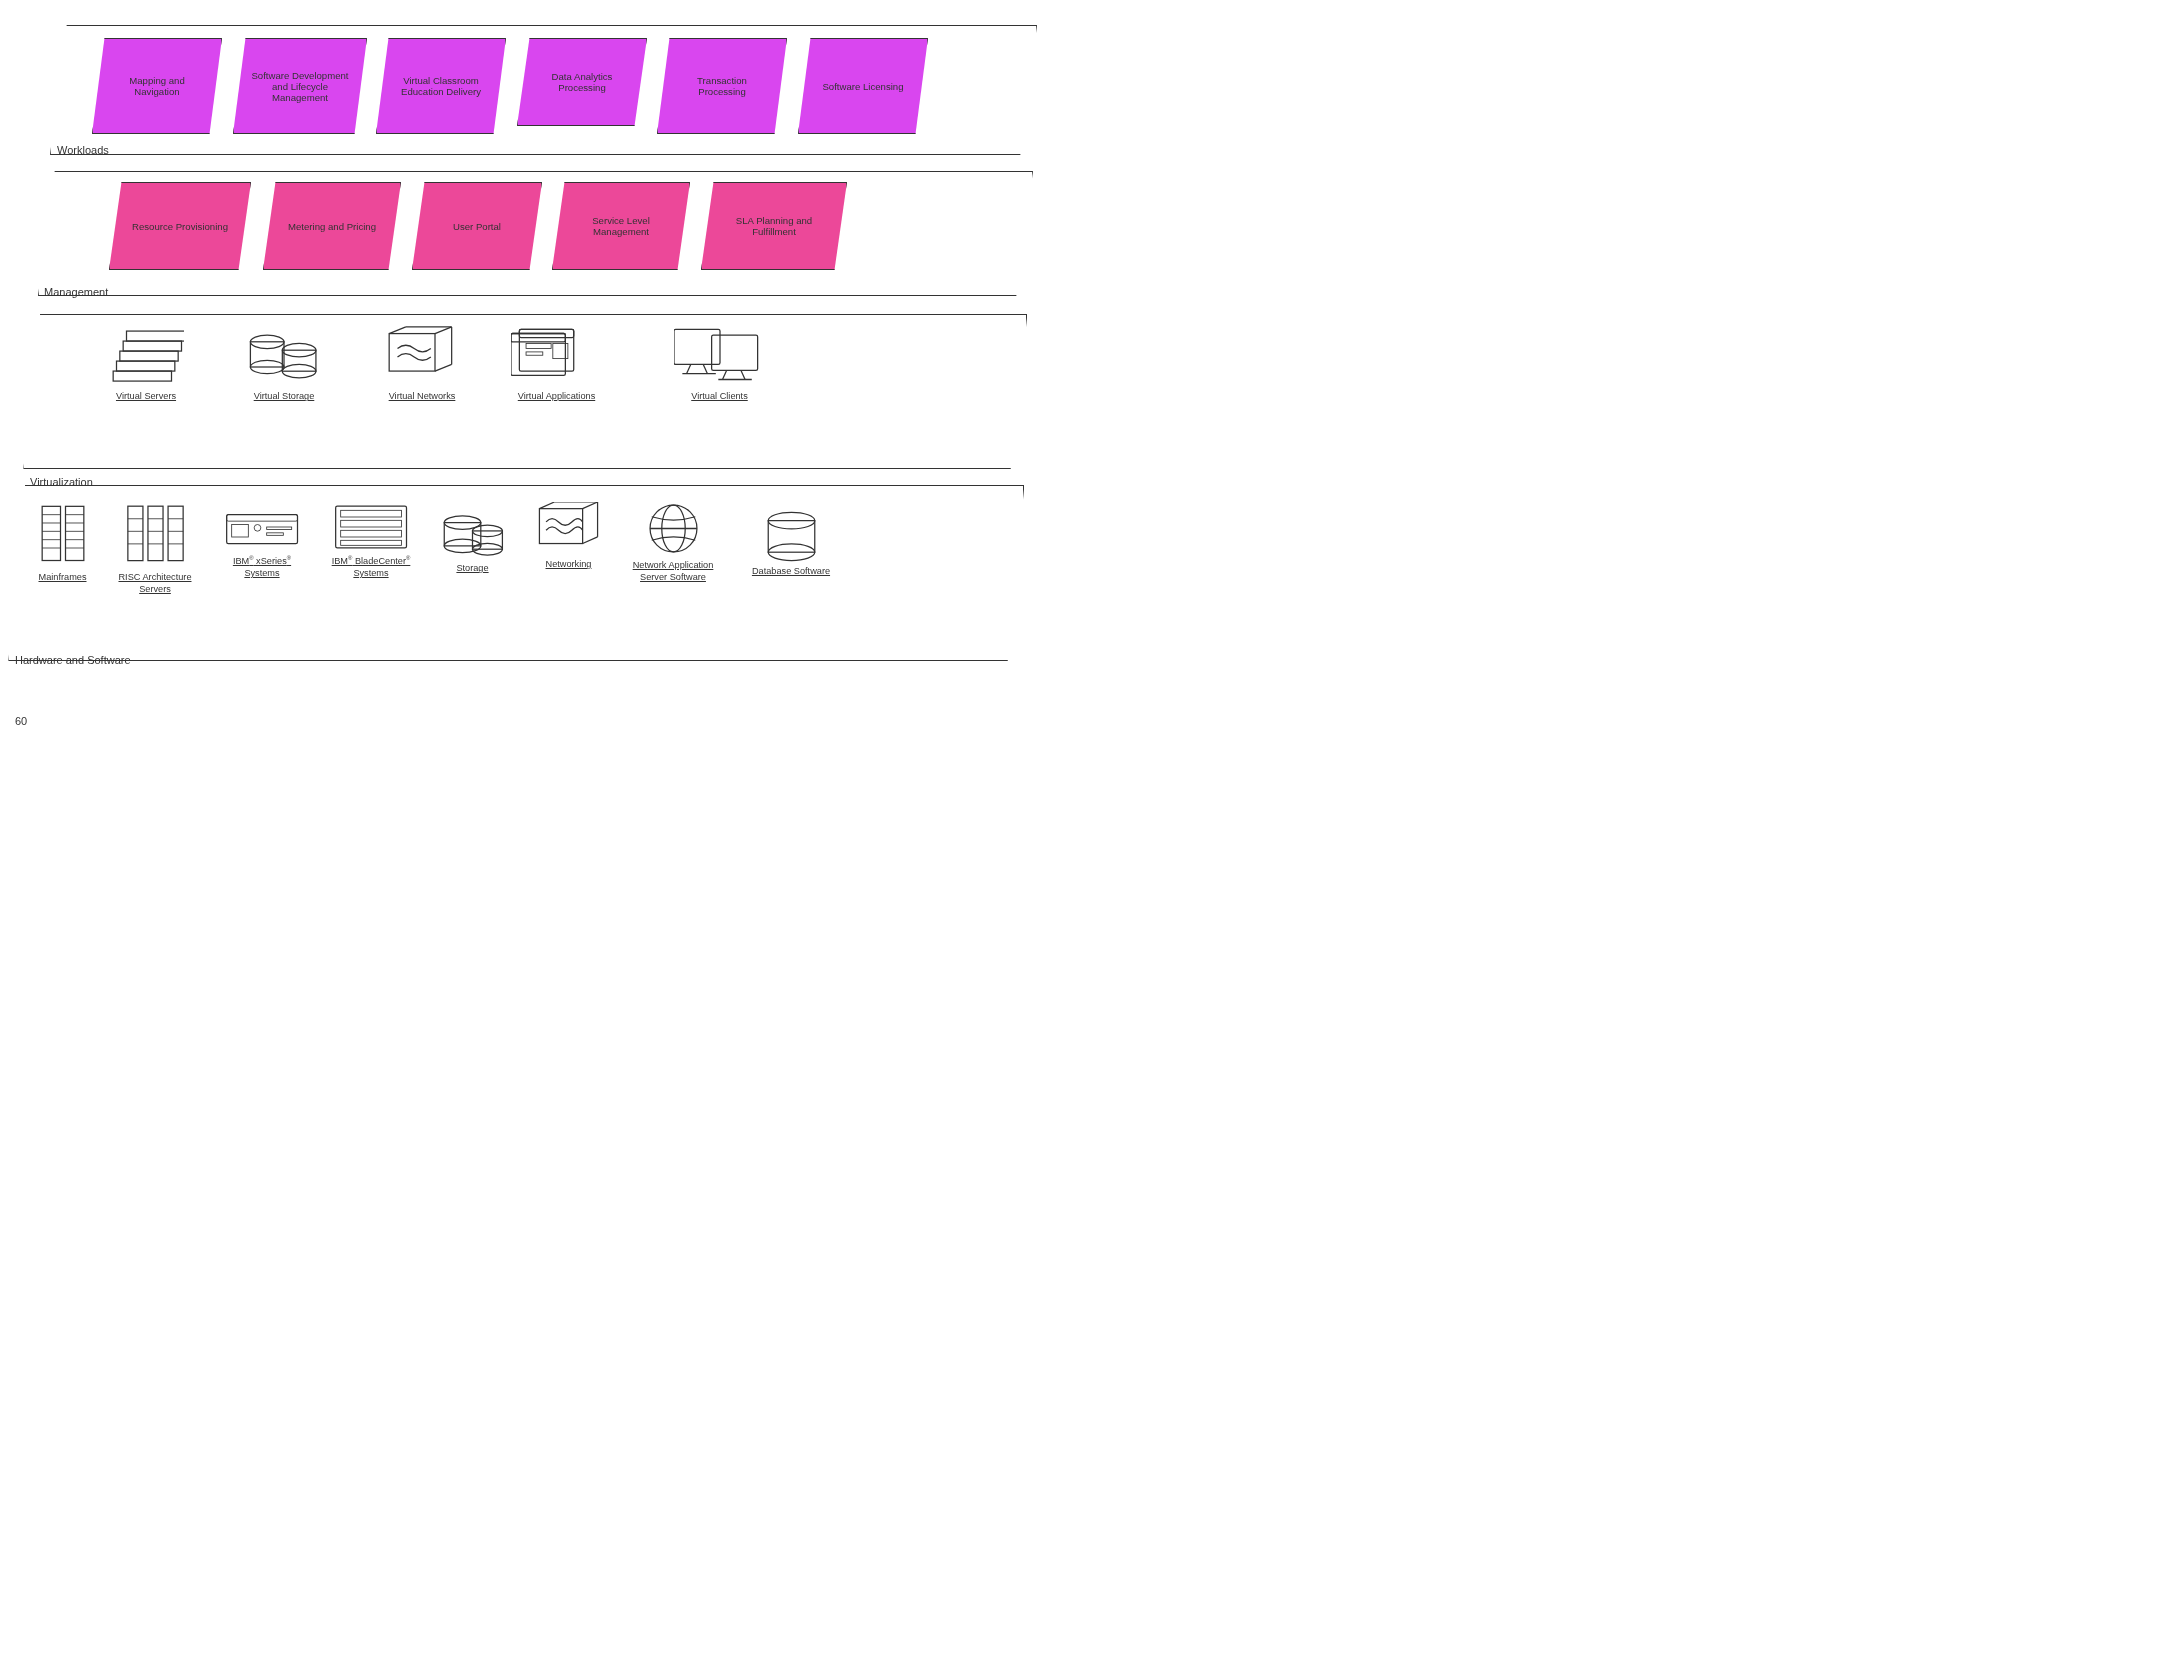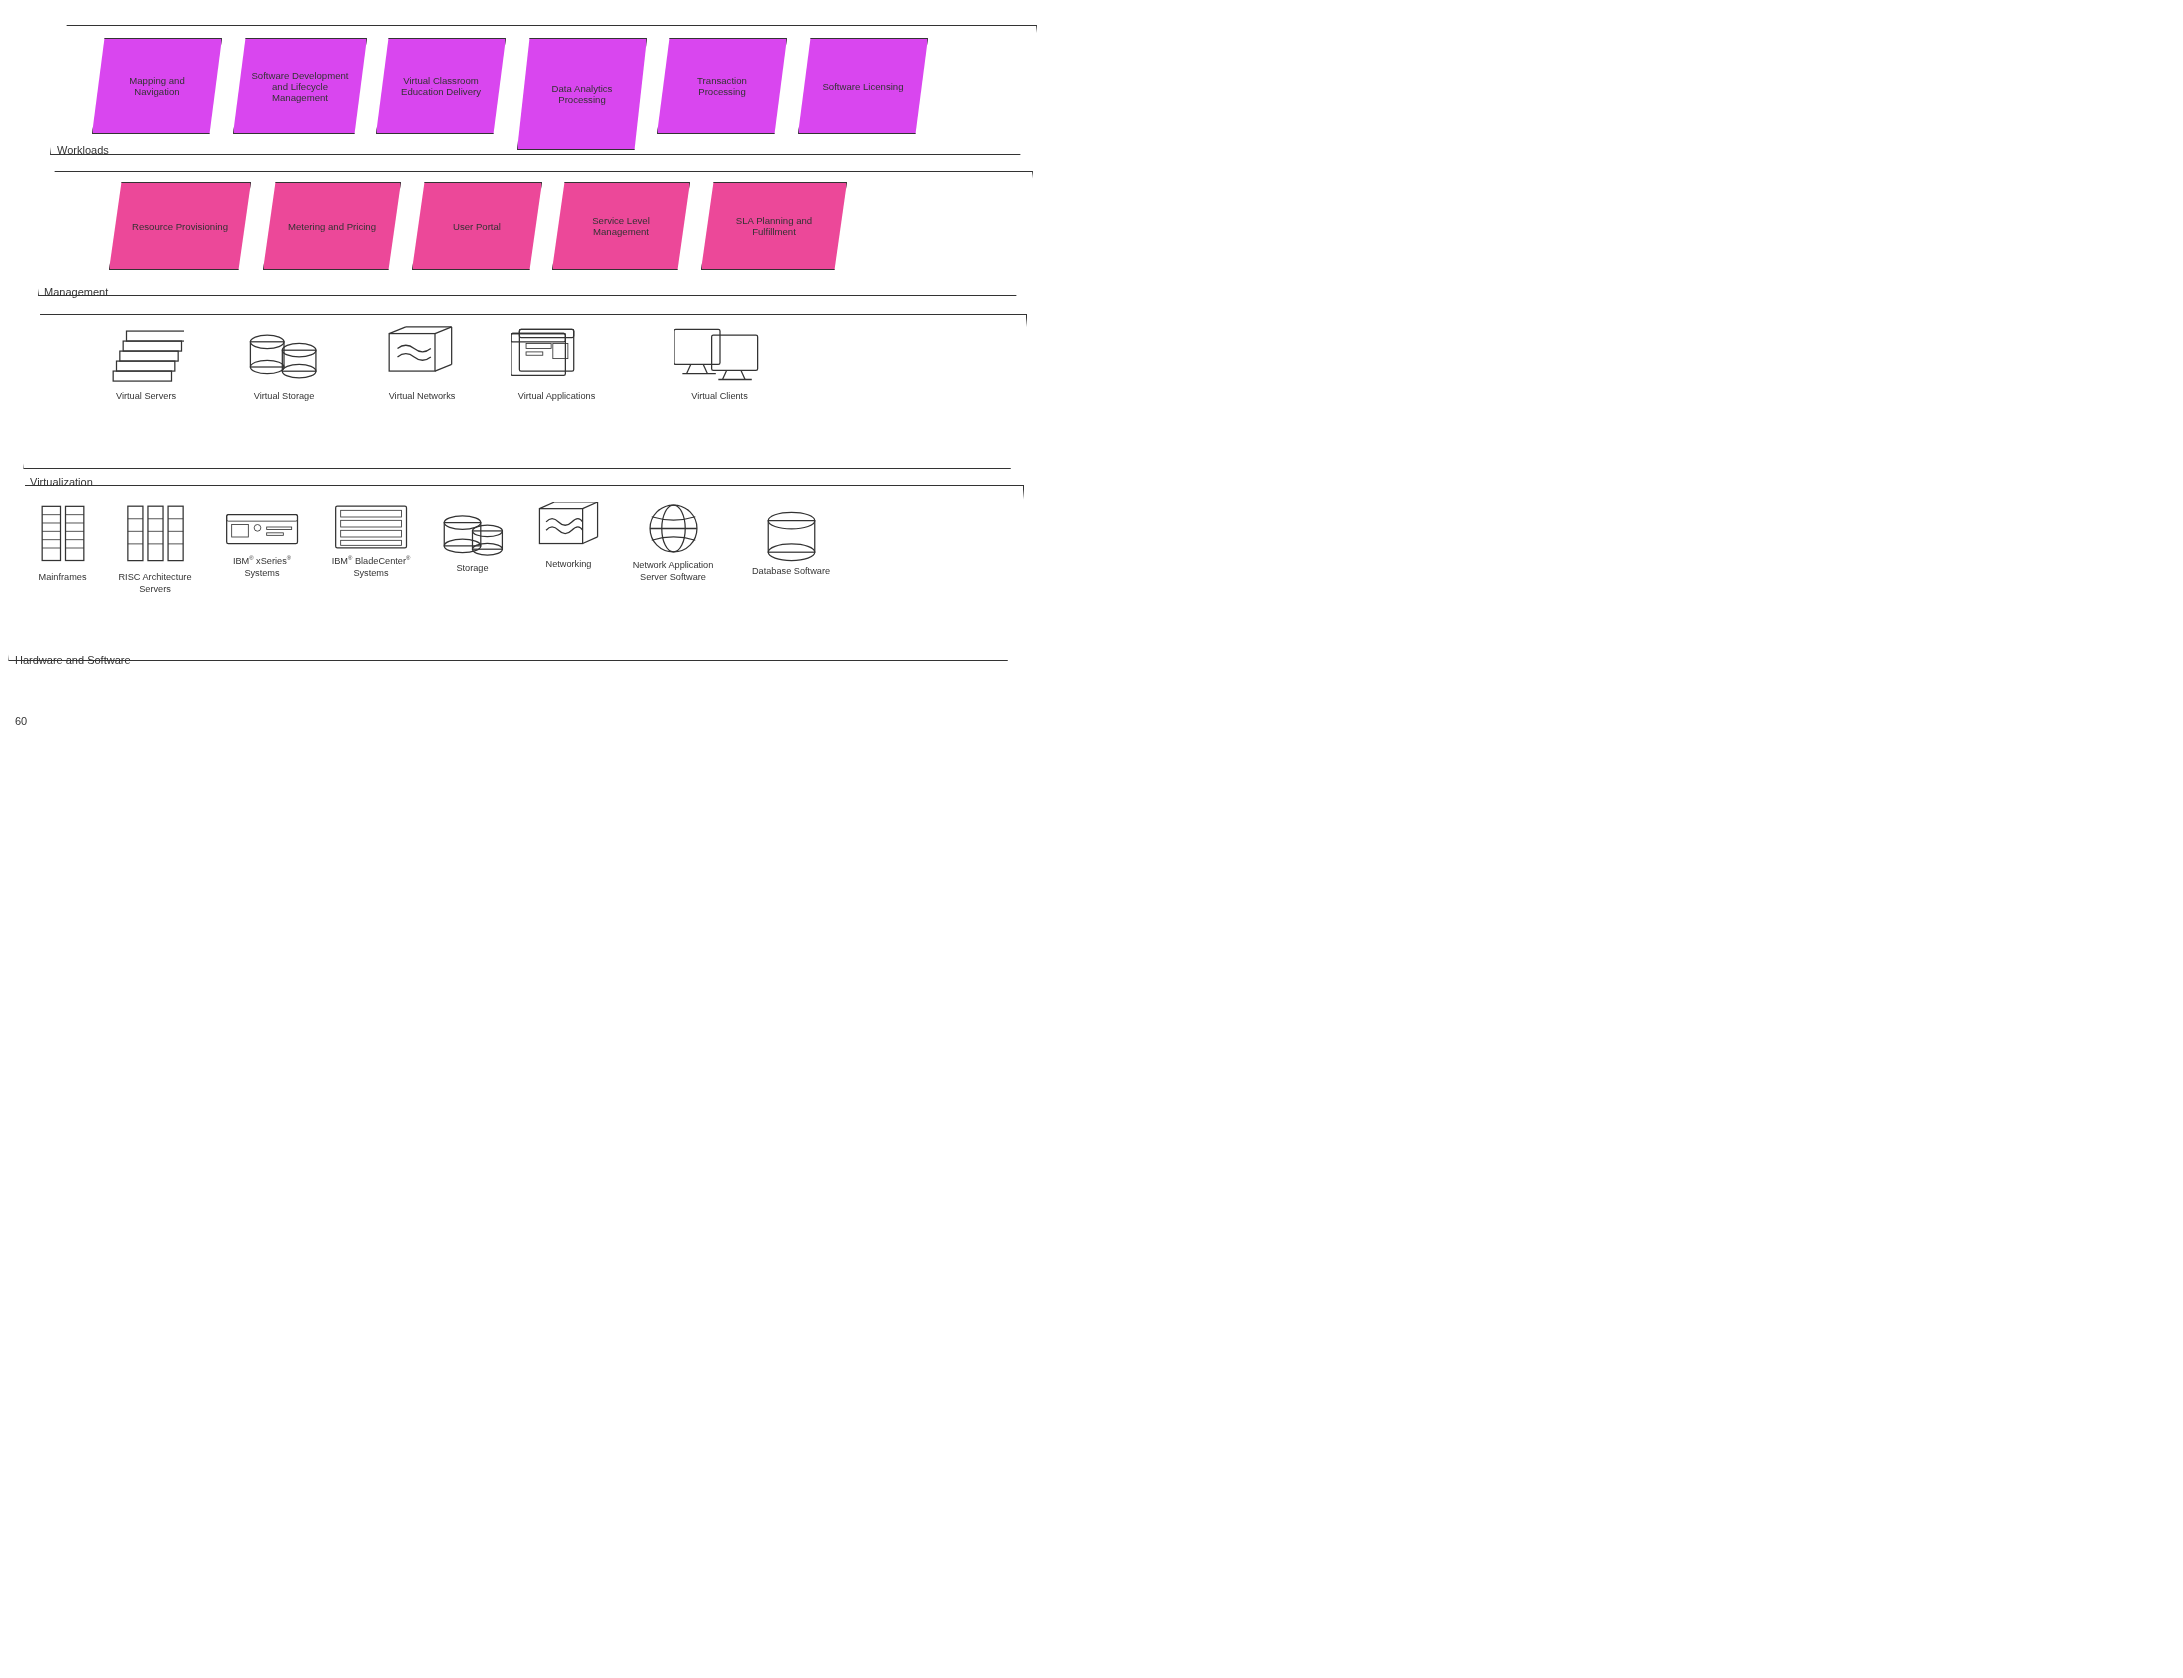--- a/index.html
+++ b/index.html
@@ -102,20 +102,21 @@
 
     .icon-box {
       position: absolute;
       display: flex;
       flex-direction: column;
       align-items: center;
       justify-content: flex-end;
       text-align: center;
       font-size: 9.2px;
       color: #333;
+      text-decoration: underline;
     }
 
     .icon-box svg {
       margin-bottom: 3.3px;
     }
 
     .icon-label {
       font-size: 9.2px;
       text-align: center;
       line-height: 1.3;
@@ -138,21 +139,21 @@
 
 <div class="diagram-container">
 
   <div class="layer-workloads"></div>
   <div class="layer-label" style="left:57px; top:144px;">Workloads</div>
   <div class="ref-number" style="left:57px; top:155px;">66</div>
 
   <div class="workload-box" style="left:92px; top:38px; width:130px; height:96px;">Mapping and Navigation</div>
   <div class="workload-box" style="left:233px; top:38px; width:134px; height:96px;">Software Development and Lifecycle Management</div>
   <div class="workload-box" style="left:376px; top:38px; width:130px; height:96px;">Virtual Classroom Education Delivery</div>
-  <div class="workload-box" style="left:517px; top:38px; width:130px; height:112px;">Data Analytics Processing</div>
+  <div class="workload-box" style="left:517px; top:38px; width:130px; height:88px;">Data Analytics Processing</div>
   <div class="workload-box" style="left:657px; top:38px; width:130px; height:96px;">Transaction Processing</div>
   <div class="workload-box" style="left:798px; top:38px; width:130px; height:96px;">Software Licensing</div>
 
   <div class="layer-management"></div>
   <div class="layer-label" style="left:44px; top:286px;">Management</div>
   <div class="ref-number" style="left:44px; top:299px;">64</div>
 
   <div class="mgmt-box" style="left:109px; top:182px; width:142px; height:88px;">Resource Provisioning</div>
   <div class="mgmt-box" style="left:263px; top:182px; width:138px; height:88px;">Metering and Pricing</div>
   <div class="mgmt-box" style="left:412px; top:182px; width:130px; height:88px;">User Portal</div>

